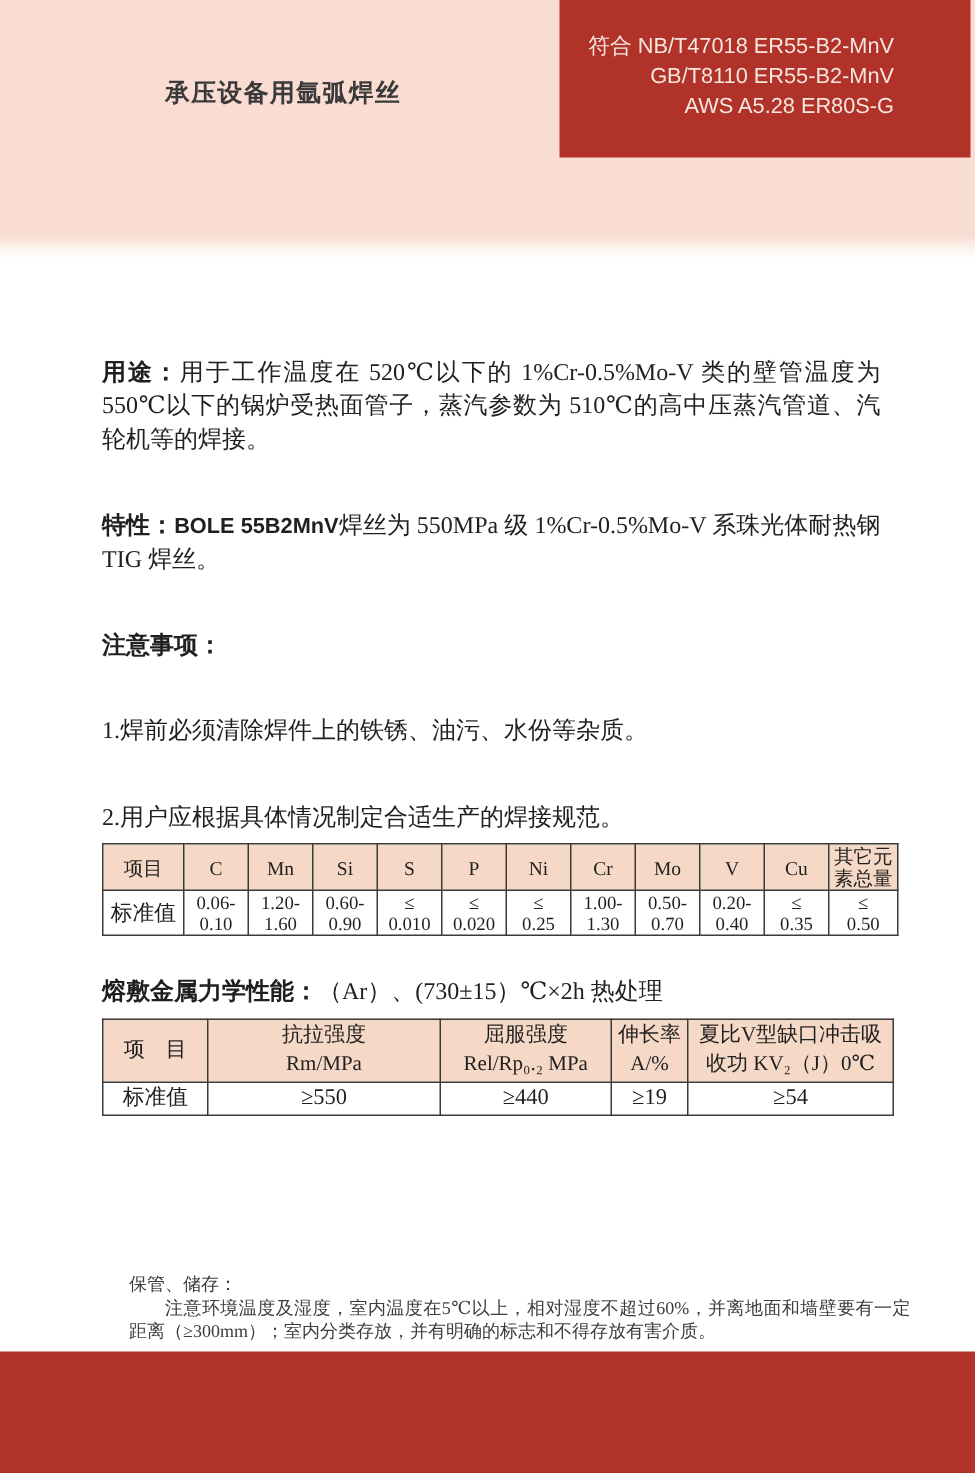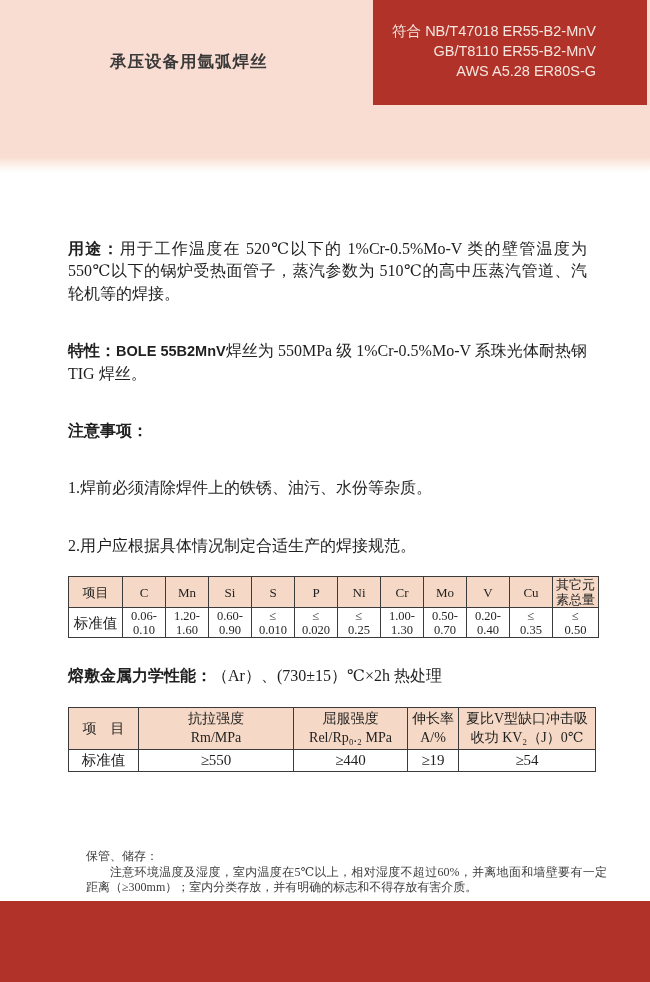--- a/index.html
+++ b/index.html
@@ -29,21 +29,21 @@
   
   .content { position:absolute; left:68px; top:203px; width:530px; }
   .para { font-size:16px; line-height:22.4px; text-align:justify; padding-right:11px;margin-top:35px; }
   .b { font-weight:bold; }
   .brand { font-family:"Liberation Sans","DejaVu Sans",sans-serif; font-weight:bold; font-size:14.5px; }
   .section-title { font-size:16px; line-height:22.4px; font-weight:bold; margin-top:2px; position:relative; }
   .unit-pct { position:absolute; right:0; bottom:-2px; font-weight:normal; font-size:13px; }
   .mech-title { margin-top:27px; font-size:16px; line-height:22.4px; }
   .mech-title .rest { font-weight:normal; }
   
-  table { border-collapse:collapse; table-layout:fixed; margin-top:19px;padding-left:32px; }
+  table { border-collapse:collapse; table-layout:fixed; margin-top:5px;padding-left:32px; }
   .chem-table { width:530px; }
   .mech-table { width:527px; }
   th, td { border:1px solid #3b3b3b; text-align:center; vertical-align:middle; white-space:pre-line; }
   thead th { background:#f5d8c5; font-weight:normal; }
   .chem-table thead th { font-size:13px; height:31px; line-height:15px; }
   .chem-table tbody td { font-size:12.5px; height:30px; line-height:14px; }
   .chem-table tbody td.rowlabel, .mech-table tbody td.rowlabel { font-size:14.5px; }
   .mech-table thead th { font-size:14px; height:42px; line-height:19px; }
   .mech-table tbody td { font-size:15px; height:22px; line-height:20px; }
   .xray { margin-top:11px; font-size:16px; }

